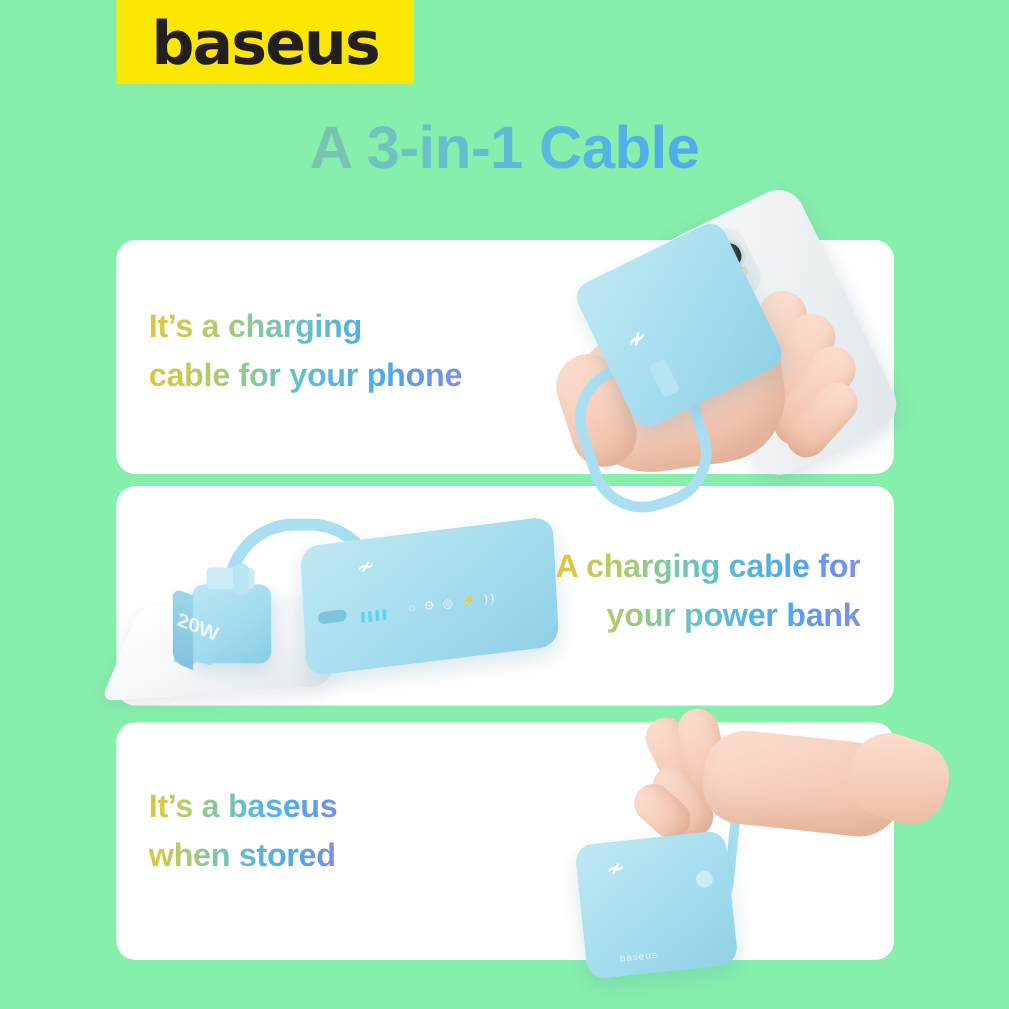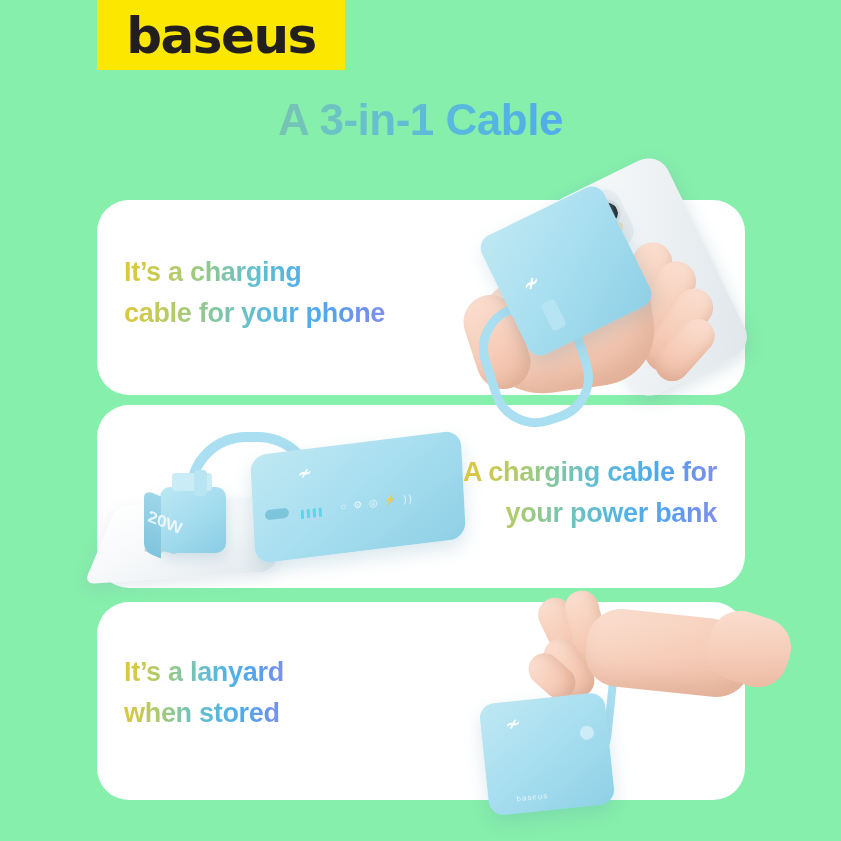--- a/index.html
+++ b/index.html
@@ -44,21 +44,21 @@
     transform: translateY(1px);
   }
 
   
   .headline {
     position: absolute;
     left: 0;
     right: 0;
     top: 96px;
     text-align: center;
-    font-size: 44px;
+    font-size: 50px;
     font-weight: 700;
     letter-spacing: -0.5px;
     line-height: 1.1;
     background-image: linear-gradient(95deg,
         #c9c955 0%,
         #a8cc72 14%,
         #80c5a4 28%,
         #6cc2c4 40%,
         #57b7e0 56%,
         #4ea6ee 72%,
@@ -67,21 +67,21 @@
     -webkit-background-clip: text;
     background-clip: text;
     color: transparent;
     -webkit-text-fill-color: transparent;
   }
 
   
   .card {
     position: absolute;
     background: #ffffff;
-    border-radius: 32px;
+    border-radius: 16px;
     overflow: visible;
   }
   .card-1 { left: 97px; top: 200px; width: 648px; height: 195px; }
   .card-2 { left: 97px; top: 405px; width: 648px; height: 183px; }
   .card-3 { left: 97px; top: 602px; width: 648px; height: 198px; }
 
   .card-copy {
     position: absolute;
     font-size: 27px;
     font-weight: 700;
@@ -422,21 +422,21 @@
     <div class="c2-leds">
       <i></i>
       <i></i>
       <i></i>
       <i></i>
     </div>
     <div class="c2-iconrow">○ ⚙ ◎ ⚡ ))</div>
   </div>
 
   <div class="card card-3">
-    <div class="card-copy copy-3">It’s a lanyard
+    <div class="card-copy copy-3">It’s a baseus
 when stored</div>
   </div>
 
   <div class="art c3-hand">
     <div class="cf skin cf1"></div>
     <div class="cf skin cf2"></div>
     <div class="cf skin cf3"></div>
     <div class="cf skin cf4"></div>
     <div class="c3-palm skin"></div>
     <div class="c3-wrist skin"></div>

